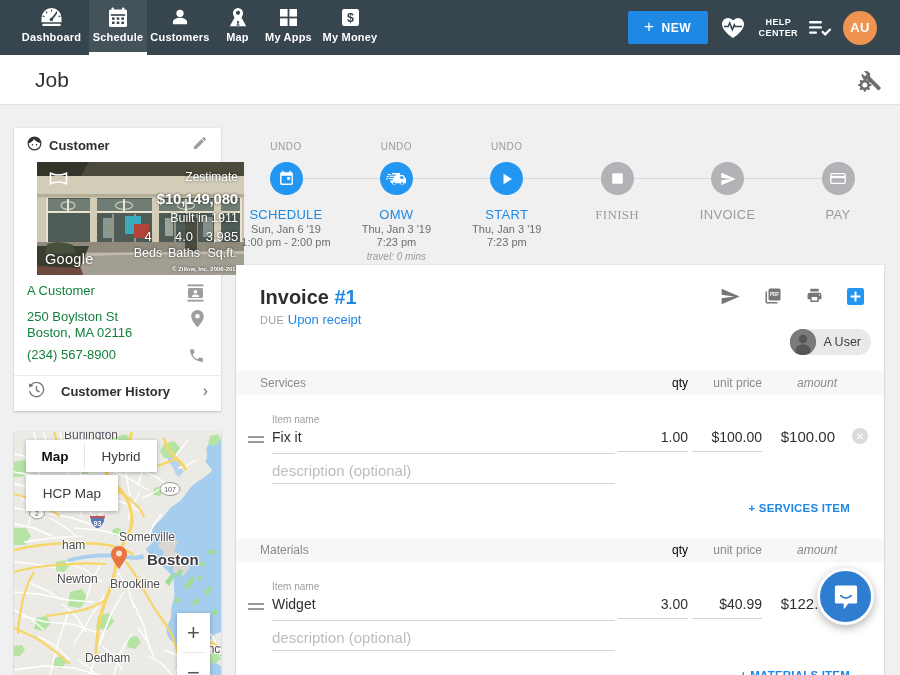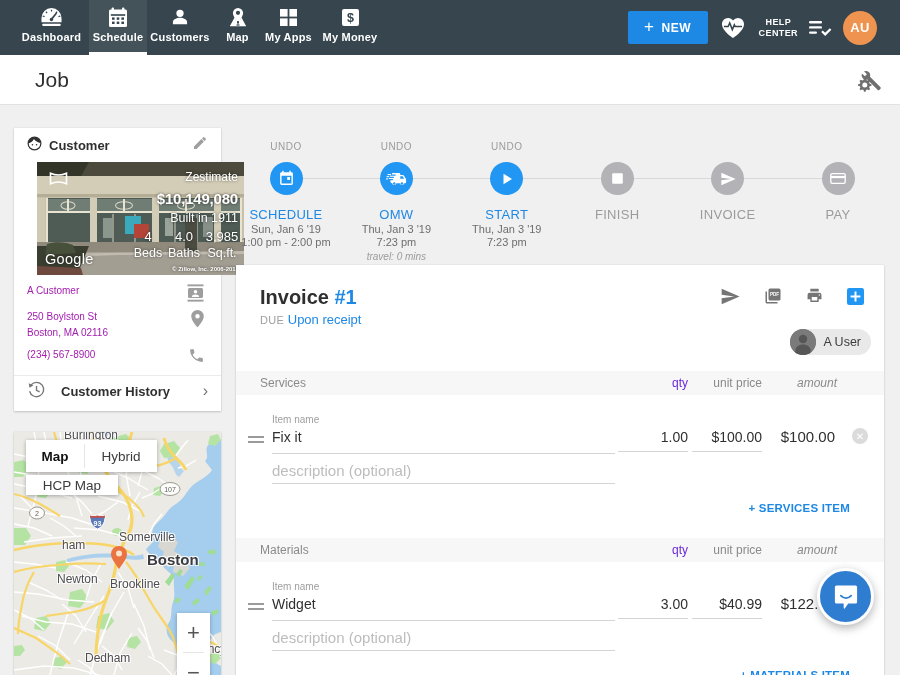--- a/index.html
+++ b/index.html
@@ -38,39 +38,39 @@
 .ph-t { position:absolute; text-shadow:0 0 3px rgba(0,0,0,.65); white-space:nowrap; }
 .ph-zlabel { right:6px; top:8px; font-size:12px; }
 .ph-zvalue { right:6px; top:28px; font-size:15px; font-weight:bold; letter-spacing:-.2px; }
 .ph-built { right:6px; top:49px; font-size:12.5px; }
 .ph-stat-v { top:67px; font-size:13px; text-align:center; }
 .ph-stat-l { top:84px; font-size:12.5px; text-align:center; }
 .ph-google { left:8px; bottom:8px; font-size:14.5px; letter-spacing:.3px; text-shadow:0 0 3px rgba(0,0,0,.5); }
 .ph-copy { right:5px; bottom:3px; font-size:6px; font-weight:bold; }
 .pano-ico { position:absolute; left:12px; top:9px; }
 .cc-rows { padding:8px 13px 0 13px; }
-.cc-row { position:relative; color:#a21caf; font-size:10px; line-height:16px; }
+.cc-row { position:relative; color:#15803d; font-size:13px; line-height:16px; }
 .cc-row.r1 { margin-bottom:10px; height:16px; }
 .cc-row.r2 { margin-bottom:6px; height:32px; }
 .cc-row.r3 { margin-bottom:12px; height:16px; }
 .cc-row .ric { position:absolute; right:3px; top:0; color:#9e9e9e; }
 .cc-hist { border-top:1px solid #ebebeb; height:35px; display:flex; align-items:center; padding:0 13px; cursor:pointer; }
 .cc-hist > * { position:relative; top:-2px; }
 .cc-hist .t { font-size:13px; font-weight:bold; color:#2f2f2f; margin-left:15px; }
 .cc-hist .chev { margin-left:auto; color:#757575; font-size:16px; }
 
 
 .map-card { left:14px; top:432px; width:207px; height:260px; overflow:hidden; }
 .map-ctl { position:absolute; background:#fff; box-shadow:0 1px 4px rgba(0,0,0,.3); z-index:5; display:flex; }
 .map-ctl .cbtn { font-size:13.5px; color:#3c3c3c; display:flex; align-items:center; justify-content:center; cursor:pointer; }
 .mc-type { left:12px; top:8px; width:131px; height:32px; }
 .mc-type .cbtn.on { width:58px; } .mc-type .cbtn:not(.on) { flex:1; }
 .mc-type .cbtn.on { font-weight:bold; color:#111; }
 .mc-type .sep { width:1px; background:#e6e6e6; margin:4px 0; }
-.mc-hcp { left:12px; top:43px; width:92px; height:20px; }
+.mc-hcp { left:12px; top:43px; width:92px; height:36px; }
 .mc-hcp .cbtn { flex:1; }
 .mc-zoom { left:163px; top:181px; width:33px; height:79px; flex-direction:column; z-index:5; }
 .mc-zoom .zbtn { flex:1; display:flex; align-items:center; justify-content:center; font-size:22px; color:#565656; cursor:pointer; }
 .mc-zoom .zsep { height:1px; background:#e6e6e6; margin:0 6px; }
 .mlabel { position:absolute; color:#4e4e52; font-size:12px; white-space:nowrap; text-shadow:-1px -1px 0 rgba(255,255,255,.8), 1px -1px 0 rgba(255,255,255,.8), -1px 1px 0 rgba(255,255,255,.8), 1px 1px 0 rgba(255,255,255,.8); z-index:2;margin-left:48px; }
 .mlabel.big { font-size:15px; font-weight:bold; color:#3b3b3f; }
 
 
 .stepper { position:absolute; left:236px; top:133px; width:648px; height:125px; }
 .step-line { position:absolute; left:50px; right:46px; top:45px; height:1px; background:#d8d8d8; }
@@ -93,21 +93,21 @@
 .inv-due .due { color:#9e9e9e; font-size:11px; letter-spacing:.3px; }
 .inv-due .val { color:#1e88e5; cursor:pointer; }
 .inv-icons { position:absolute; right:20px; top:22px; display:flex; align-items:center; }
 .inv-icons .iic { margin-left:24px; cursor:pointer; display:flex; }
 .user-chip { position:absolute; right:13px; top:64px; height:26px; background:#e9e9e9; border-radius:13px; display:flex; align-items:center; padding-right:10px; cursor:pointer; }
 .user-chip .uav { width:26px; height:26px; border-radius:50%; background:#787878; overflow:hidden; position:relative; }
 .user-chip .uname { font-size:12.5px; color:#3c3c3c; margin-left:7px; }
 
 .sec-band { height:24px; background:#f7f7f7; position:relative; }
 .sec-band .sname { position:absolute; left:24px; top:5px; font-size:12px; color:#8a8a8a; }
-.sec-band .h-qty { position:absolute; right:196px; top:5px; font-size:12px; color:#6d28d9; }
+.sec-band .h-qty { position:absolute; right:196px; top:5px; font-size:12px; color:#000000; }
 .sec-band .h-up { position:absolute; right:122px; top:5px; font-size:12px; color:#8a8a8a; }
 .sec-band .h-am { position:absolute; right:47px; top:5px; font-size:12px; color:#8a8a8a;font-style:italic; }
 
 .item { position:relative; height:100px; }
 .item .drag { position:absolute; left:12px; top:41px; width:16px; cursor:grab; }
 .item .drag div { height:2px; background:#9a9a9a; margin-bottom:3px; }
 .item .iname-label { position:absolute; left:36px; top:19px; font-size:10px; color:#9e9e9e; }
 .item .iname { position:absolute; left:36px; top:35px; width:343px; font-size:14px; line-height:15px; color:#2f2f2f; border-bottom:1px solid #d4d4d4; padding-bottom:8px; }
 .item .qty { position:absolute; left:382px; top:35px; width:70px; font-size:14px; line-height:15px; color:#2f2f2f; text-align:right; border-bottom:1px solid #d4d4d4; padding-bottom:6px; }
 .item .uprice { position:absolute; left:456px; top:35px; width:70px; font-size:14px; line-height:15px; color:#2f2f2f; text-align:right; border-bottom:1px solid #d4d4d4; padding-bottom:6px; }
@@ -544,21 +544,21 @@
       <div class="undo">UNDO</div>
       <div class="circ">
         <svg width="14" height="14" viewBox="0 0 14 14">
           <path fill="#fff" d="M3.5 1.8 12 7l-8.5 5.2z"></path>
         </svg>
       </div>
       <div class="slabel">START</div>
       <div class="sline">Thu, Jan 3 '19</div>
       <div class="sline">7:23 pm</div>
     </div>
-    <div class="step todo" style="left: 316.2px;">
+    <div class="step todo" style="left: 316.2px; font-family: Liberation Serif, serif;">
       <div class="undo"></div>
       <div class="circ">
         <svg width="13" height="13" viewBox="0 0 13 13">
           <rect x="1.2" y="1.2" width="10.6" height="10.6" rx="1" fill="#fff"></rect>
         </svg>
       </div>
       <div class="slabel">FINISH</div>
     </div>
     <div class="step todo" style="left: 426.6px;">
       <div class="undo"></div>

